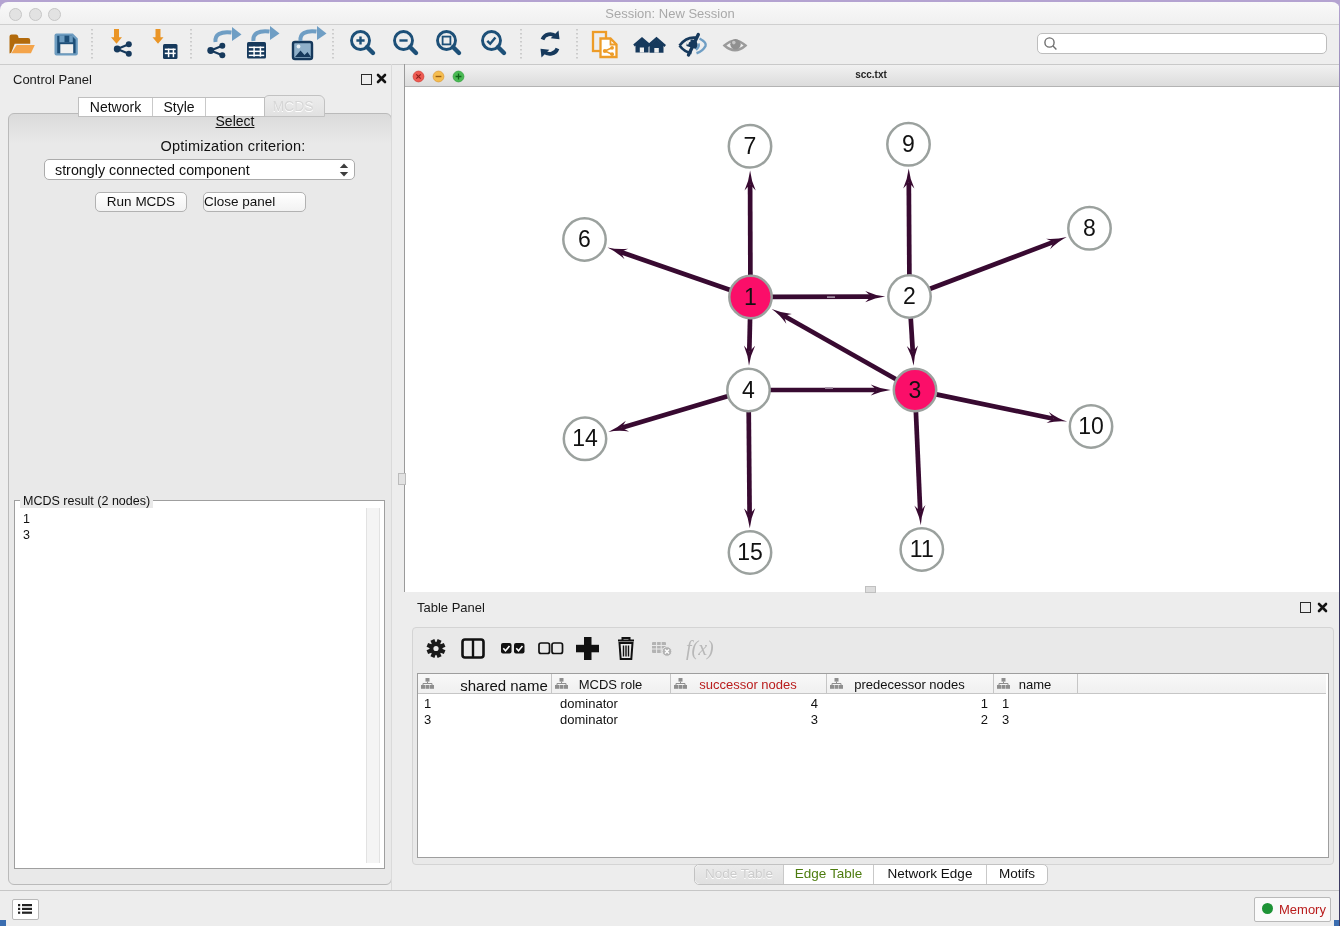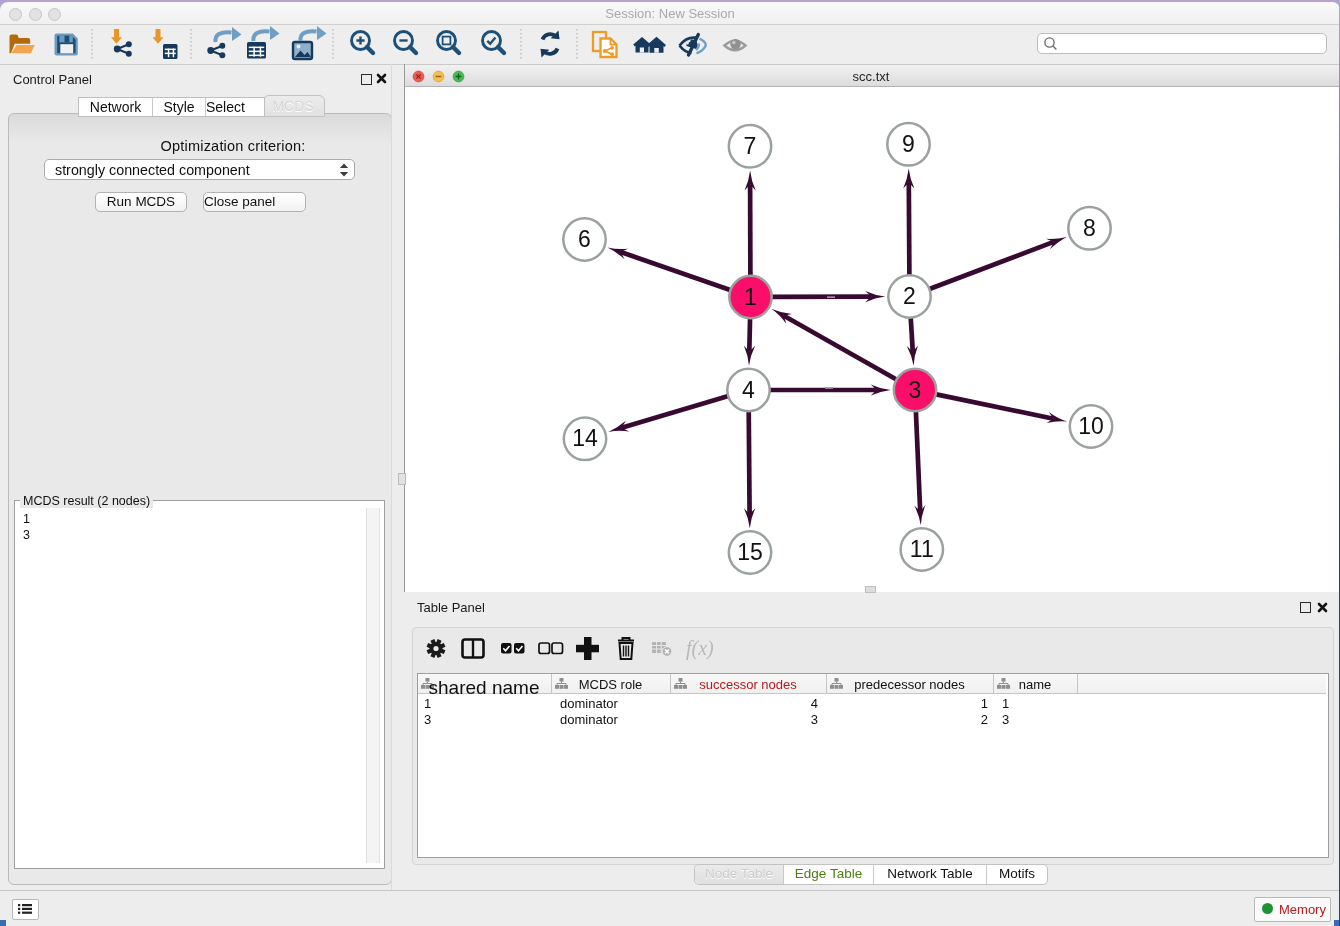--- a/index.html
+++ b/index.html
@@ -130,21 +130,21 @@
     <path d="M2 2 L9 9 M9 2 L2 9" stroke="#141414" stroke-width="2.6" stroke-linecap="round"></path>
   </svg>
 
 <div class="abs" style="left:8px;top:113px;width:382px;height:770px;background:linear-gradient(#dadada,#e9e9e9 30px);border:1px solid #bababa;border-radius:6px;"></div>
 
 <div class="abs" style="left:263px;top:95px;width:60px;height:20px;background:linear-gradient(#ececec,#e1e1e1);border:1px solid #c2c2c2;border-radius:6px 6px 0 0;"></div>
 <div class="txt" style="left:263px;top:98px;width:60px;text-align:center;font-size:14px;color:#d6d6d6;text-shadow:0 1px 0 #fff;">MCDS</div>
 <div class="abs" style="left:78px;top:97px;width:185px;height:18px;background:#ffffff;border:1px solid #bfbfbf;display:flex;">
   <div style="width:73px;border-right:1px solid #c9c9c9;text-align:center;font-size:14px;color:#111;padding-top:1px;">Network</div>
   <div style="width:52px;border-right:1px solid #c9c9c9;text-align:center;font-size:14px;color:#111;padding-top:1px;">Style</div>
-  <div style="width:58px;text-align:left;font-size:14px;color:#111;padding-top:1px;">Select</div>
+  <div style="width:58px;text-align:center;font-size:14px;color:#111;padding-top:15px;text-decoration:underline;">Select</div>
 </div>
 
 <div class="txt" style="left:8px;top:138px;width:450px;text-align:center;font-size:14.5px;letter-spacing:0.2px;color:#111;">Optimization criterion:</div>
 <div class="abs" style="left:44px;top:159px;width:309px;height:19px;background:#fff;border:1px solid #ababab;border-radius:5px;">
   <div class="txt" style="left:10px;top:1.5px;font-size:14.3px;color:#111;">strongly connected component</div>
   <svg class="abs" style="right:5px;top:2.5px" width="10" height="14">
       <polygon points="5,0.5 9.2,5 0.8,5" fill="#3d3d3d"></polygon>
       <polygon points="5,13.5 9.2,9 0.8,9" fill="#3d3d3d"></polygon>
     </svg>
 </div>
@@ -161,21 +161,21 @@
 <div class="abs" style="left:404px;top:64px;width:935px;height:528px;border-left:1px solid #9a9a9a;background:#ffffff;"></div>
 <div class="abs" style="left:405px;top:64px;width:934px;height:23px;background:linear-gradient(#f1f1f1,#dcdcdc);border-top:1px solid #c9c9c9;border-bottom:1px solid #b3b3b3;box-sizing:border-box;"></div>
 <svg class="abs" style="left:412px;top:70px" width="56" height="13">
  <circle cx="6.5" cy="6.5" r="5.4" fill="#ee5a52" stroke="#d3443c" stroke-width="0.8"></circle>
  <path d="M4.3 4.3 L8.7 8.7 M8.7 4.3 L4.3 8.7" stroke="#90201c" stroke-width="1.2"></path>
  <circle cx="26.5" cy="6.5" r="5.4" fill="#f5bd4f" stroke="#dfa03c" stroke-width="0.8"></circle>
  <path d="M23.6 6.5 L29.4 6.5" stroke="#985d12" stroke-width="1.4"></path>
  <circle cx="46.5" cy="6.5" r="5.4" fill="#49ba53" stroke="#35a243" stroke-width="0.8"></circle>
  <path d="M43.6 6.5 L49.4 6.5 M46.5 3.6 L46.5 9.4" stroke="#0e6218" stroke-width="1.3"></path>
 </svg>
-<div class="txt" style="left:405px;top:69px;width:932px;text-align:center;font-size:13px;font-weight:normal;color:#242424;">scc.txt</div>
+<div class="txt" style="left:405px;top:69px;width:932px;text-align:center;font-size:10px;font-weight:bold;color:#242424;">scc.txt</div>
 <svg class="abs" style="left:405px;top:88px" width="933" height="503">
 <g stroke="#380a31" stroke-width="4.7" fill="#380a31">
 <line x1="345.4" y1="189.7" x2="345.1" y2="96.6"></line>
 <path d="M 345.1 82.6 Q 346.2 92.6 350.7 102.6 L 345.1 96.6 L 339.5 102.6 Q 344.0 92.6 345.1 82.6 Z" stroke="none"></path>
 <line x1="327.3" y1="202.7" x2="215.7" y2="164.0"></line>
 <path d="M 202.5 159.5 Q 212.3 161.7 223.2 160.7 L 215.7 164.0 L 219.5 171.3 Q 211.6 163.8 202.5 159.5 Z" stroke="none"></path>
 <line x1="364.8" y1="208.9" x2="466.2" y2="208.6"></line>
 <path d="M 480.2 208.6 Q 470.2 209.7 460.2 214.2 L 466.2 208.6 L 460.2 203.0 Q 470.2 207.5 480.2 208.6 Z" stroke="none"></path>
 <line x1="345.1" y1="228.3" x2="344.3" y2="263.7"></line>
 <path d="M 344.0 277.7 Q 343.1 267.7 338.9 257.6 L 344.3 263.7 L 350.1 257.8 Q 345.3 267.7 344.0 277.7 Z" stroke="none"></path>
@@ -282,21 +282,21 @@
 <div class="abs" style="left:418px;top:674px;width:908px;height:19px;background:linear-gradient(#f8f8f8,#f0f0f0);border-bottom:1px solid #c6c6c6;"></div>
 <svg class="abs" style="left:421px;top:678px" width="13" height="11">
     <g fill="#8e8e8e">
       <rect x="4.5" y="0" width="4" height="3.6"></rect>
       <rect x="0" y="7" width="4" height="3.8"></rect>
       <rect x="4.5" y="7" width="4" height="3.8"></rect>
       <rect x="9" y="7" width="4" height="3.8"></rect>
     </g>
     <path d="M6.5 3.6 V5.5 M2 7 V5.5 H11 V7" stroke="#8e8e8e" stroke-width="1" fill="none"></path>
   </svg>
-<div class="txt" style="left:417px;top:677px;width:134px;text-align:center;font-size:19px;color:#111;">shared name</div>
+<div class="txt" style="left:417px;top:677px;width:134px;text-align:center;font-size:15px;color:#111;padding-left:20px;">shared name</div>
 <div class="abs" style="left:551px;top:674px;width:1px;height:19px;background:#c6c6c6;"></div>
 <svg class="abs" style="left:555px;top:678px" width="13" height="11">
     <g fill="#8e8e8e">
       <rect x="4.5" y="0" width="4" height="3.6"></rect>
       <rect x="0" y="7" width="4" height="3.8"></rect>
       <rect x="4.5" y="7" width="4" height="3.8"></rect>
       <rect x="9" y="7" width="4" height="3.8"></rect>
     </g>
     <path d="M6.5 3.6 V5.5 M2 7 V5.5 H11 V7" stroke="#8e8e8e" stroke-width="1" fill="none"></path>
   </svg>
@@ -342,21 +342,21 @@
 <div class="txt" style="left:1002px;top:696px;font-size:13px;color:#111;">1</div>
 <div class="txt" style="left:424px;top:712px;font-size:13px;color:#111;">3</div>
 <div class="txt" style="left:560px;top:712px;font-size:13px;color:#111;">dominator</div>
 <div class="txt" style="left:670px;top:712px;width:148px;text-align:right;font-size:13px;color:#111;">3</div>
 <div class="txt" style="left:826px;top:712px;width:162px;text-align:right;font-size:13px;color:#111;">2</div>
 <div class="txt" style="left:1002px;top:712px;font-size:13px;color:#111;">3</div>
 
 <div class="abs" style="left:694px;top:864px;width:352px;height:19px;background:#ffffff;border:1px solid #c2c2c2;border-radius:5px;display:flex;">
   <div style="width:89px;background:linear-gradient(#eaeaea,#e0e0e0);border-right:1px solid #c9c9c9;border-radius:5px 0 0 5px;text-align:center;font-size:13.5px;color:#cccccc;text-shadow:0 1px 0 #fff;padding-top:1px;box-sizing:border-box;">Node Table</div>
   <div style="width:90px;border-right:1px solid #c9c9c9;text-align:center;font-size:13.5px;color:#4d7c0f;padding-top:1px;box-sizing:border-box;">Edge Table</div>
-  <div style="width:113px;border-right:1px solid #c9c9c9;text-align:center;font-size:13.5px;color:#111;padding-top:1px;box-sizing:border-box;">Network Table</div>
+  <div style="width:113px;border-right:1px solid #c9c9c9;text-align:center;font-size:13.5px;color:#111;padding-top:1px;box-sizing:border-box;">Network Edge</div>
   <div style="flex:1;text-align:center;font-size:13.5px;color:#111;padding-top:1px;box-sizing:border-box;">Motifs</div>
 </div>
 
 <div class="abs" style="left:0;top:890px;width:1340px;height:36px;background:#ededed;border-top:1px solid #c6c6c6;"></div>
 <div class="abs" style="left:12px;top:899px;width:25px;height:19px;background:#ffffff;border:1px solid #b9b9b9;border-radius:2px;"></div>
 <svg class="abs" style="left:18px;top:904px" width="14" height="10">
  <g fill="#222">
       <rect x="0" y="0" width="2.2" height="2.2"></rect>
       <rect x="0" y="3.8" width="2.2" height="2.2"></rect>
       <rect x="0" y="7.6" width="2.2" height="2.2"></rect>

